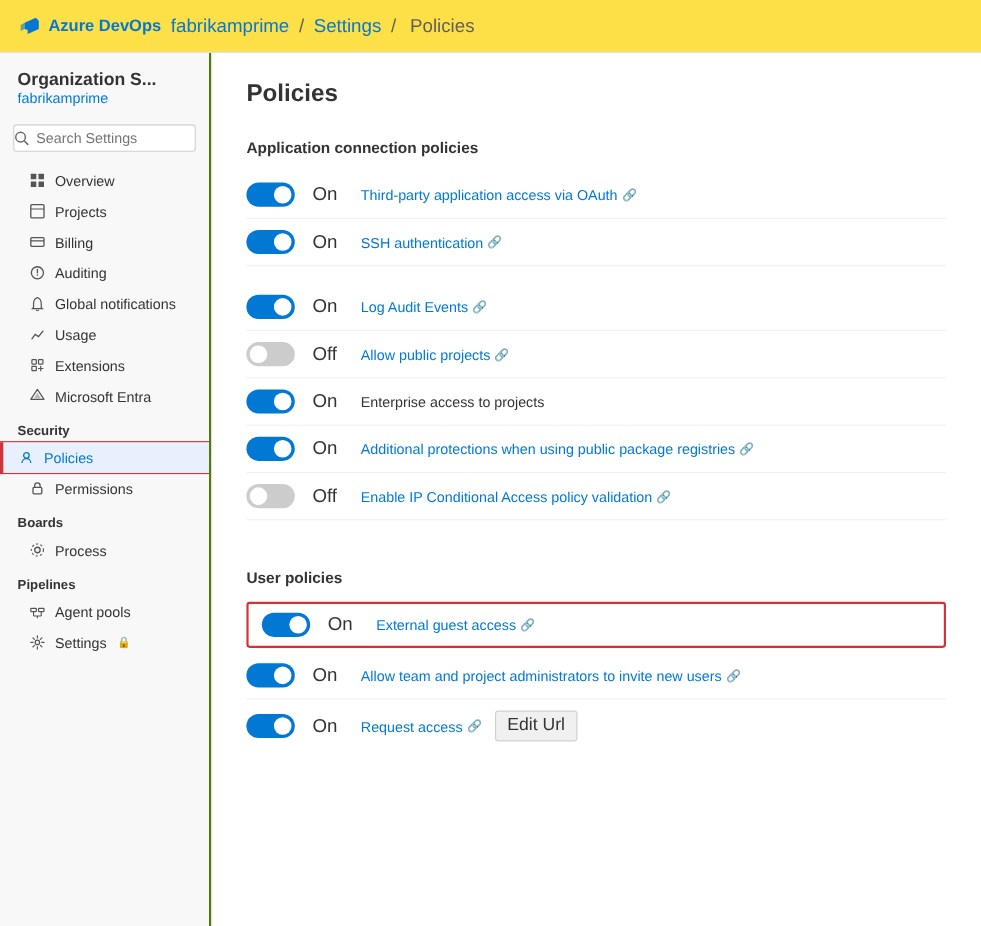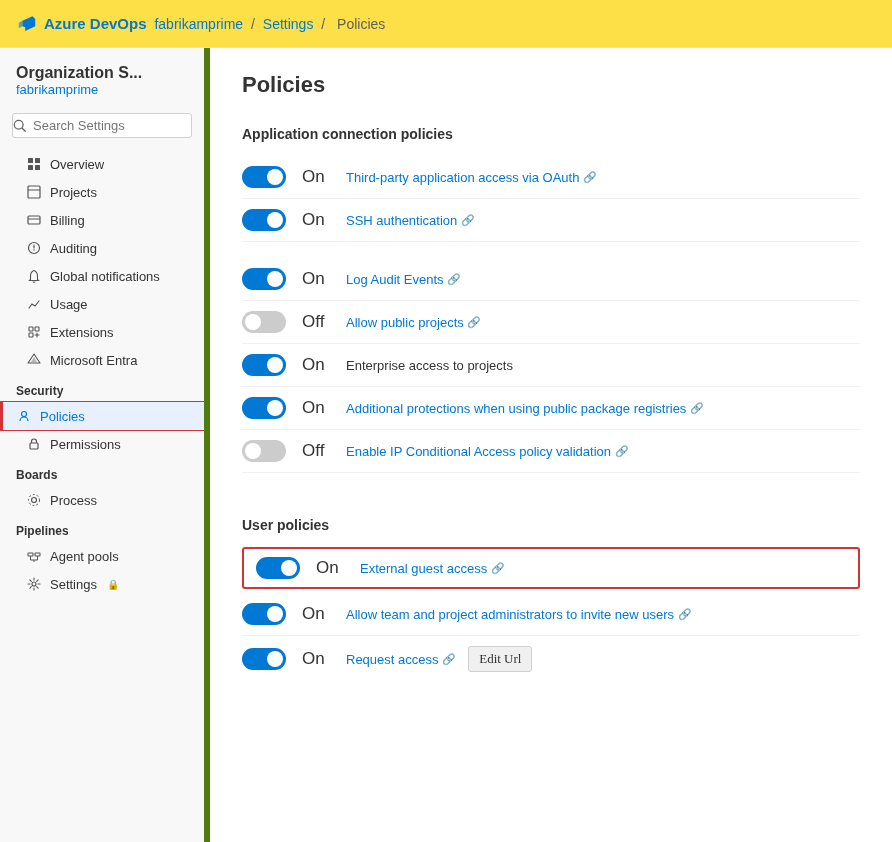--- a/index.html
+++ b/index.html
@@ -5,30 +5,30 @@
     * { box-sizing: border-box; margin: 0; padding: 0; }
     body { font-family: "Segoe UI", Arial, sans-serif; font-size: 14px; color: #333; background: #fff; display: flex; flex-direction: column; height: 842px; width: 892px; overflow: hidden; }
 
     
     .top-nav {
       display: flex; align-items: center; padding: 0 16px; height: 48px;
       background: #fde047; border-bottom: 1px solid #e0e0e0; flex-shrink: 0;
     }
     .top-nav-logo { display: flex; align-items: center; gap: 6px; color: #0078d4; font-weight: 600; font-size: 15px; margin-right: 4px; }
     .top-nav-logo svg { width: 22px; height: 22px; }
-    .top-nav-breadcrumb { color: #605e5c; font-size: 14px; }
+    .top-nav-breadcrumb { color: #605e5c; font-size: 17px; }
     .top-nav-breadcrumb a { color: #0078d4; text-decoration: none; }
     .top-nav-breadcrumb span { margin: 0 4px; color: #605e5c; }
 
     
     .layout { display: flex; flex: 1; overflow: hidden; }
 
     
     .sidebar {
-      width: 210px; flex-shrink: 0; background: #f8f8f8; border-right: 6px solid #4d7c0f;
+      width: 192px; flex-shrink: 0; background: #f8f8f8; border-right: 2px solid #4d7c0f;
       overflow-y: auto; padding: 12px 0;
     }
     .sidebar-org-title {
       padding: 4px 16px 0 16px; font-size: 16px; font-weight: 600; color: #333;
       white-space: nowrap; overflow: hidden; text-overflow: ellipsis;
     }
     .sidebar-org-sub { padding: 0 16px 10px 16px; font-size: 13px; color: #0078d4; }
 
     .search-box {
       margin: 6px 12px 12px 12px; display: flex; align-items: center;
@@ -94,21 +94,21 @@
     .policy-name { font-size: 13px; color: #333; display: flex; align-items: center; gap: 4px; flex: 1; }
     .policy-name.link { color: #0078d4; cursor: pointer; }
     .link-icon { font-size: 11px; color: #0078d4; }
 
     .highlighted-row {
       border: 2px solid #d13438; border-radius: 3px; margin: 4px 0; padding: 8px 12px;
     }
 
     .edit-url-btn {
       background: #f0f0f0; border: 1px solid #d0d0d0; border-radius: 3px;
-      padding: 4px 10px; font-size: 13px; color: #333; cursor: pointer; margin-left: 8px; font-family: Liberation Serif, serif;
+      padding: 4px 10px; font-size: 16px; color: #333; cursor: pointer; margin-left: 8px;
     }
 
     .section-divider { height: 16px; }
   </style>
 </head>
 <body>
 
 <div class="top-nav">
   <div class="top-nav-logo">
     <svg viewBox="0 0 24 24" fill="none" xmlns="http://www.w3.org/2000/svg">

